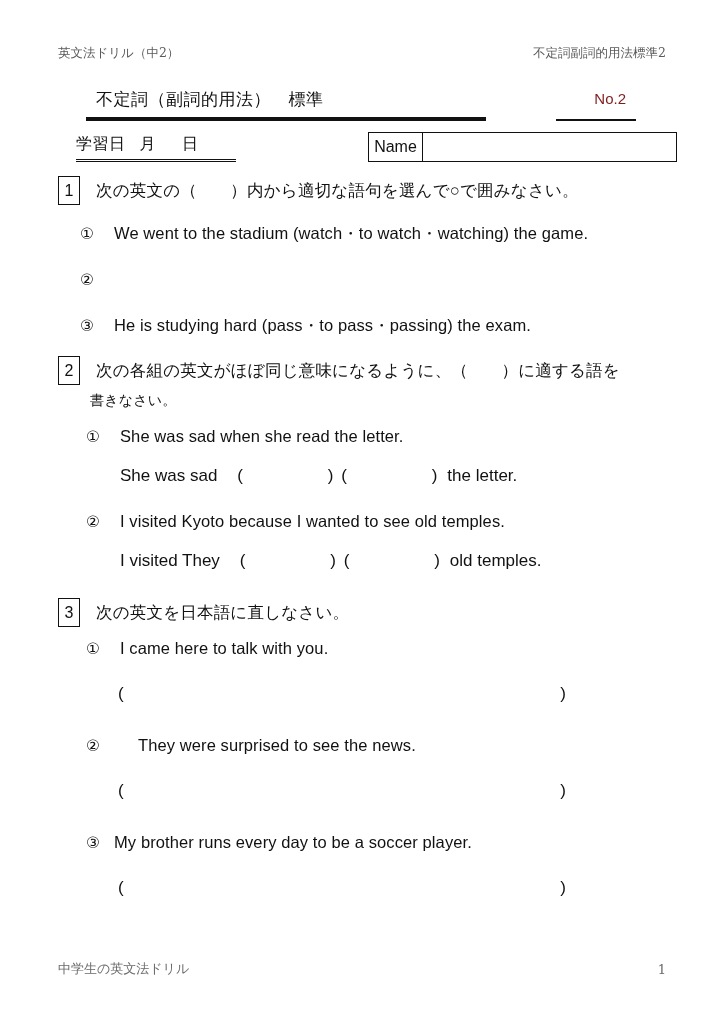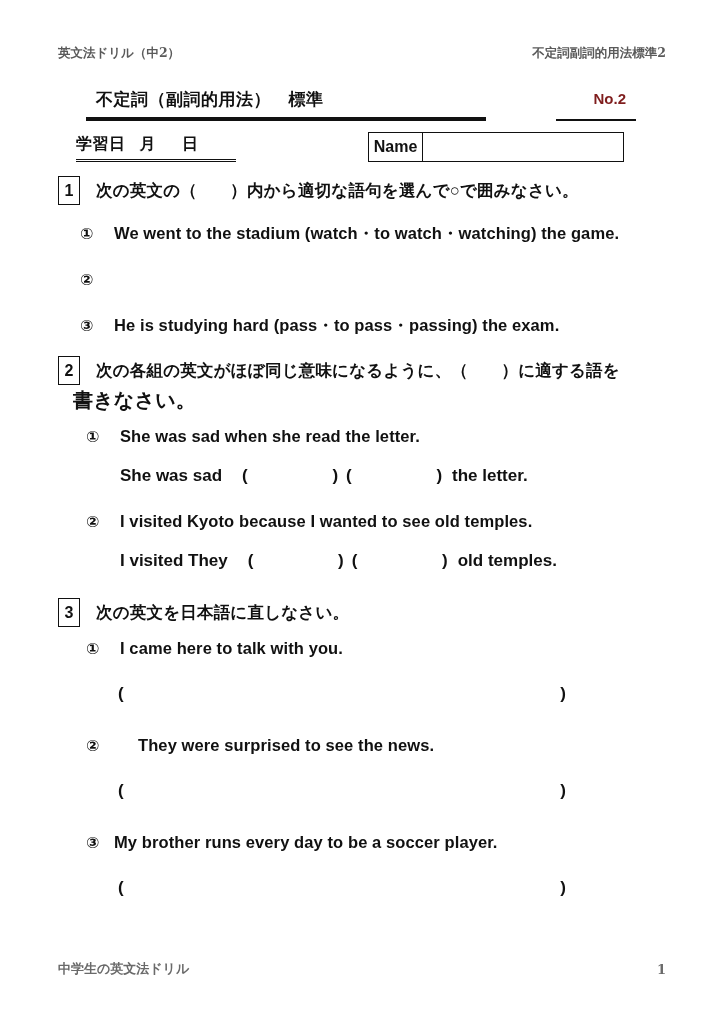--- a/index.html
+++ b/index.html
@@ -12,21 +12,20 @@
     height: 1024px;
     position: relative;
     font-family: "Liberation Sans", "DejaVu Sans", sans-serif;
     color: #1a1a1a;
     overflow: hidden;
   }
 
   .page {
     position: absolute;
     inset: 0;
-    font-weight: bold;
   }
 
   
   .runhead {
     position: absolute;
     top: 44px;
     left: 58px;
     right: 58px;
     height: 18px;
     font-family: "DejaVu Serif", "Liberation Serif", serif;
@@ -103,21 +102,21 @@
     border-bottom: 3px double #111;
     color: #111;
   }
   .date-field .sp-m { padding-left: 14px; }
   .date-field .sp-d { padding-left: 26px; }
 
   .namebox {
     position: absolute;
     left: 310px;
     top: -2px;
-    width: 256px;
+    width: 309px;
     height: 30px;
     border: 1.6px solid #111;
     display: flex;
     box-sizing: border-box;
   }
   .namebox .name-lab {
     width: 54px;
     border-right: 1.6px solid #111;
     display: flex;
     align-items: center;
@@ -156,22 +155,22 @@
   }
   .qtext {
     margin-left: 16px;
     font-size: 16.5px;
     line-height: 29px;
     letter-spacing: 0.2px;
     white-space: nowrap;
     color: #111;
   }
   .qtext-cont {
-    margin-left: 15px;
-    font-size: 20px;
+    margin-left: 32px;
+    font-size: 14px;
     line-height: 30px;
     letter-spacing: 0.2px;
     color: #111;
   }
 
   .item {
     display: flex;
     align-items: baseline;
     font-size: 16.5px;
     color: #111;

